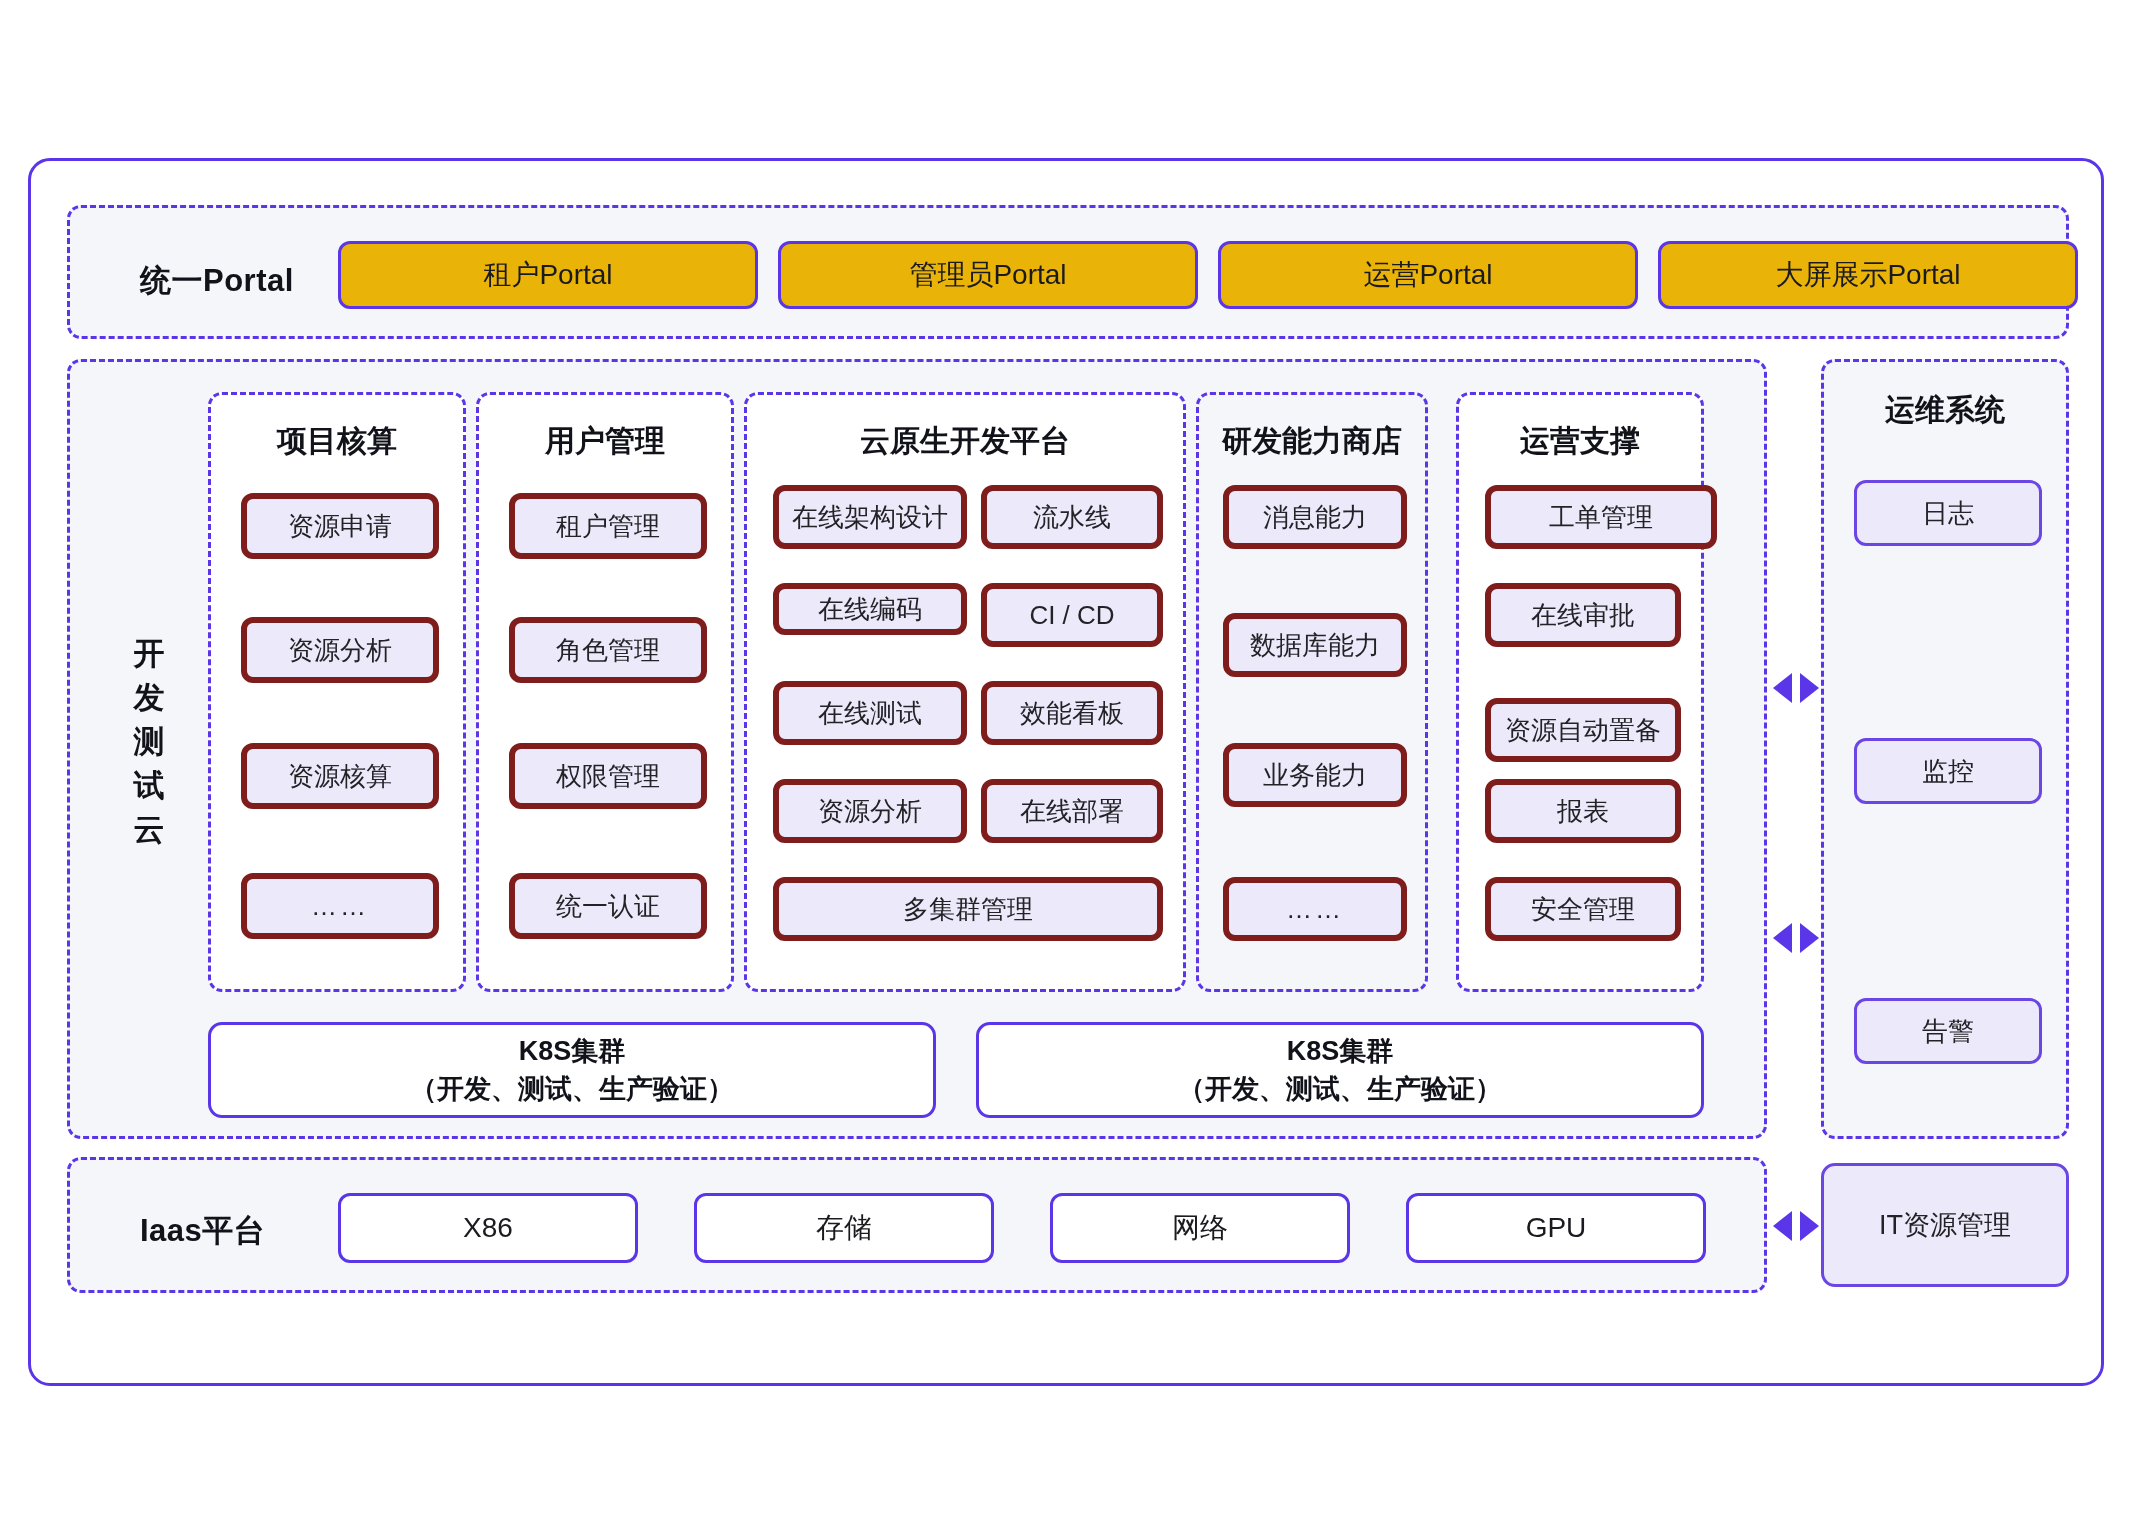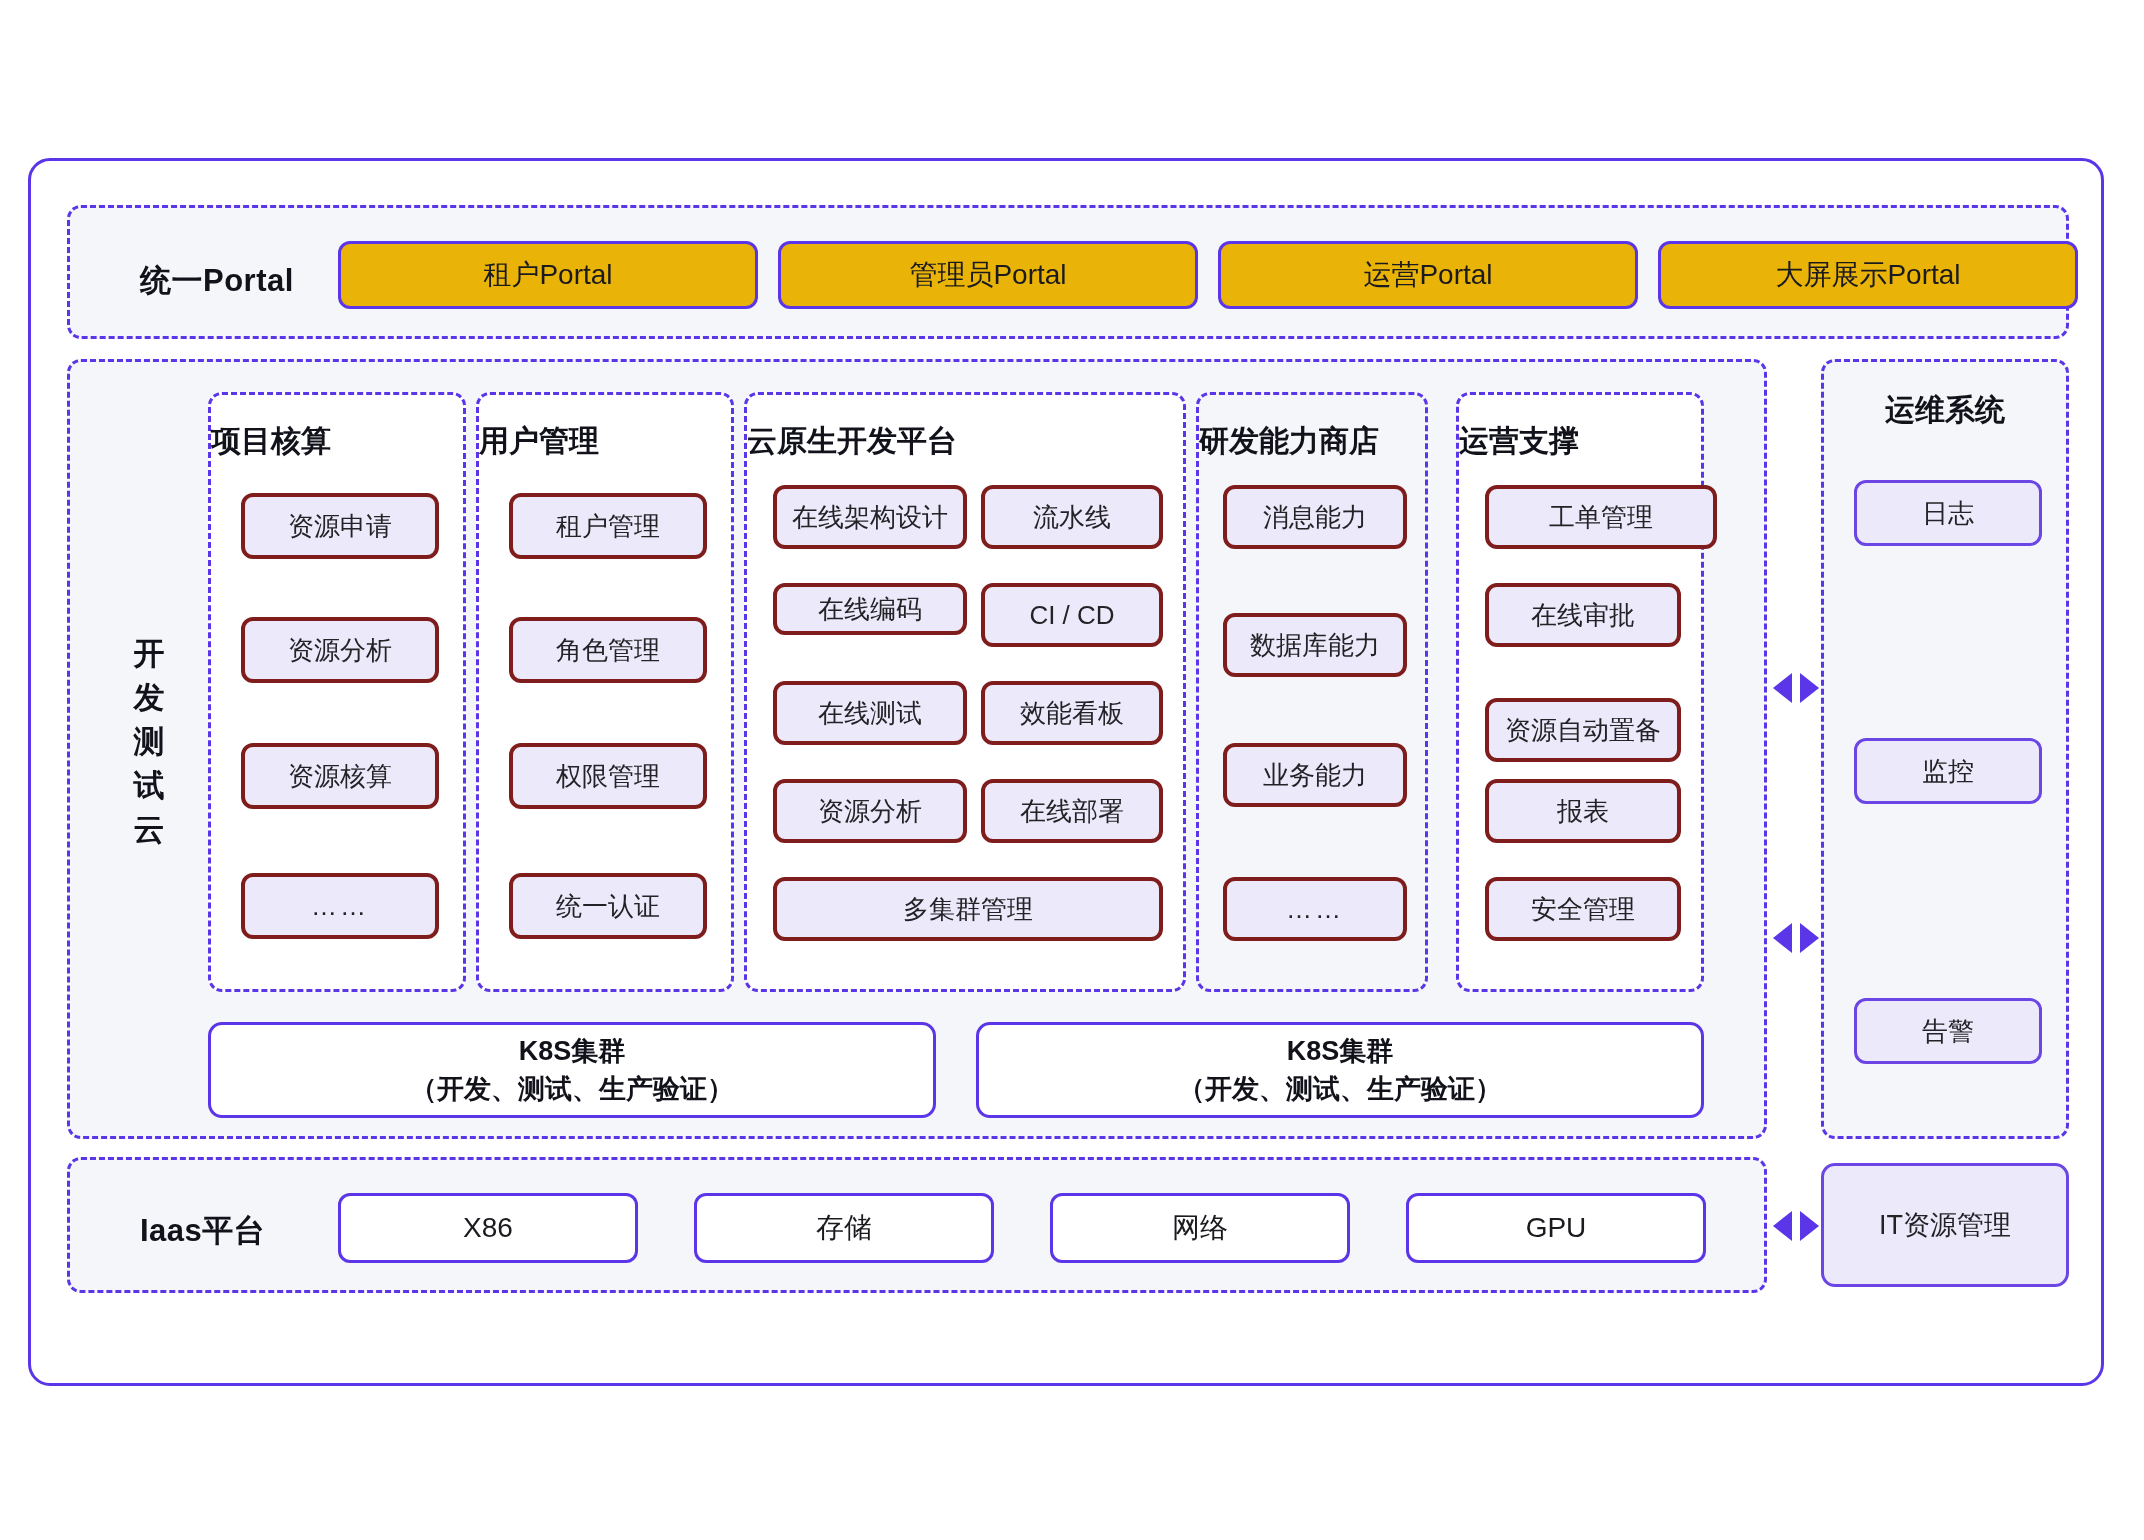--- a/index.html
+++ b/index.html
@@ -103,31 +103,32 @@
     height: 600px;
   }
   .col-panel.white { background: #ffffff; }
   .col-panel.grey  { background: #f5f6f9; }
 
   .col-title {
     position: absolute;
     top: 26px;
     left: 0;
     right: 0;
+    text-align: center;
     font-weight: bold;
     font-size: 30px;
     color: #11121a;
     white-space: nowrap;
   }
 
   
   .chip {
     position: absolute;
     box-sizing: border-box;
-    border: 4px solid #7f1d1d;
+    border: 6px solid #7f1d1d;
     border-radius: 12px;
     background: #eceafa;
     display: flex;
     align-items: center;
     justify-content: center;
     font-size: 26px;
     color: #232327;
     white-space: nowrap;
   }
   .chip.dots { letter-spacing: 3px; }

